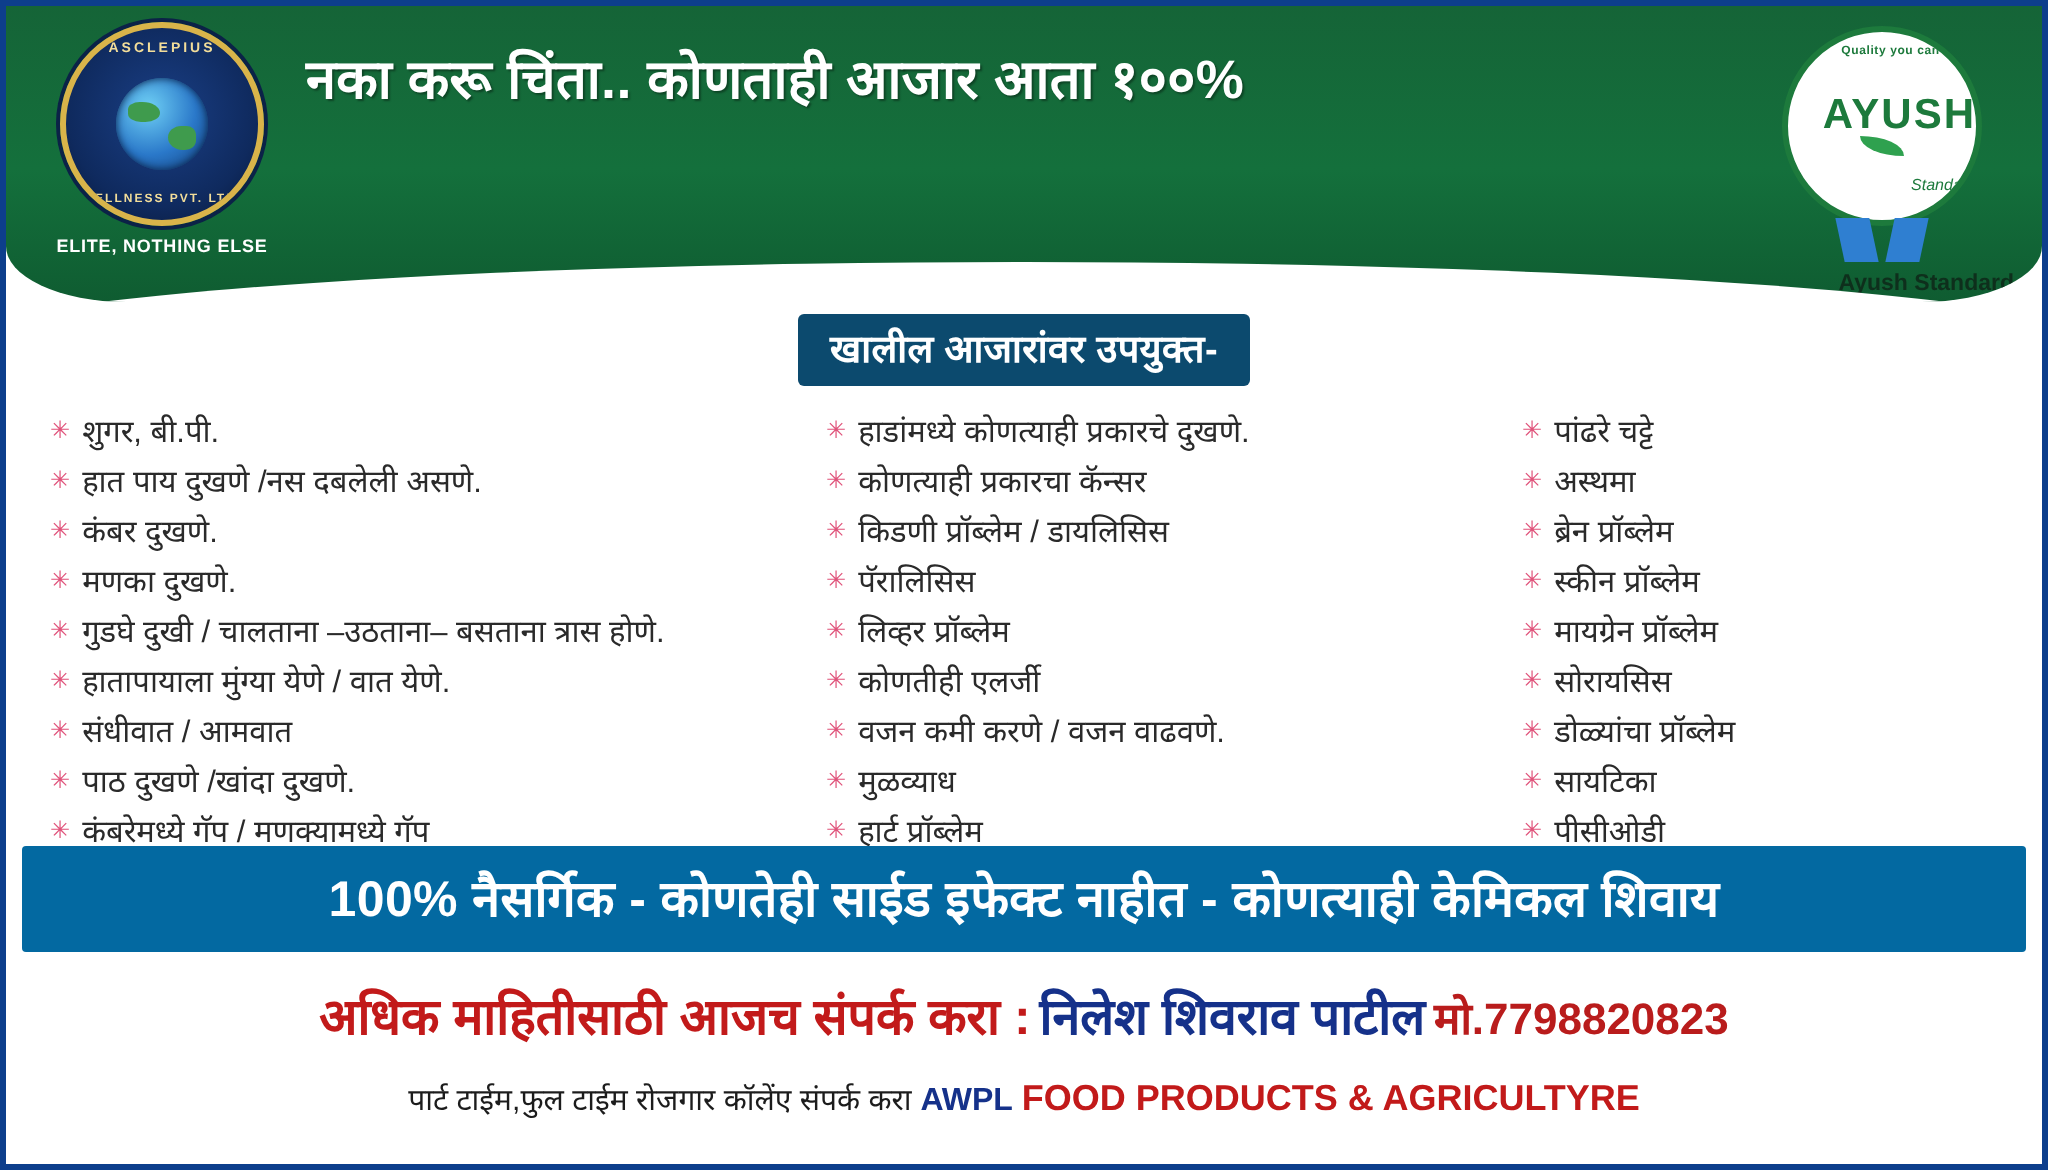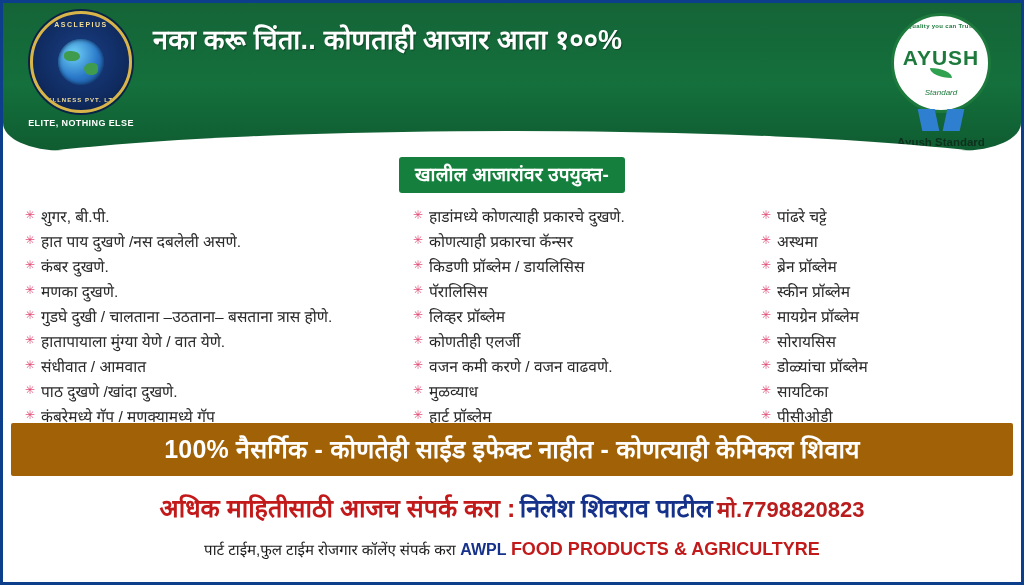--- a/index.html
+++ b/index.html
@@ -135,21 +135,21 @@
     vertical-align: -2px;
     margin-left: 6px;
   }
 
   
   .ayush {
     position: absolute;
     right: 14px;
     top: 10px;
     width: 132px;
-    text-align: center;
+    text-align: right;
   }
   .ayush-circle {
     width: 94px;
     height: 94px;
     margin: 0 auto;
     border-radius: 50%;
     background: #ffffff;
     border: 3px solid #1d7a3c;
     position: relative;
     overflow: hidden;
@@ -209,21 +209,21 @@
     line-height: 1.25;
   }
 
   
   .section-title-wrap {
     text-align: center;
     margin-top: 6px;
   }
   .section-title {
     display: inline-block;
-    background: #15803d;
+    background: #0c4a6e;
     color: #ffffff;
     font-size: 19px;
     font-weight: bold;
     padding: 4px 16px 6px;
     border-radius: 3px;
     letter-spacing: .2px;
   }
 
   
   .columns {
@@ -251,21 +251,21 @@
     margin-right: 6px;
     line-height: 1.7;
   }
 
   
   .blue-bar {
     position: absolute;
     left: 8px;
     right: 8px;
     bottom: 106px;
-    background: #a16207;
+    background: #0369a1;
     color: #ffffff;
     text-align: center;
     font-size: 25px;
     font-weight: bold;
     padding: 8px 0 11px;
     border-radius: 2px;
     letter-spacing: .2px;
   }
 
   

